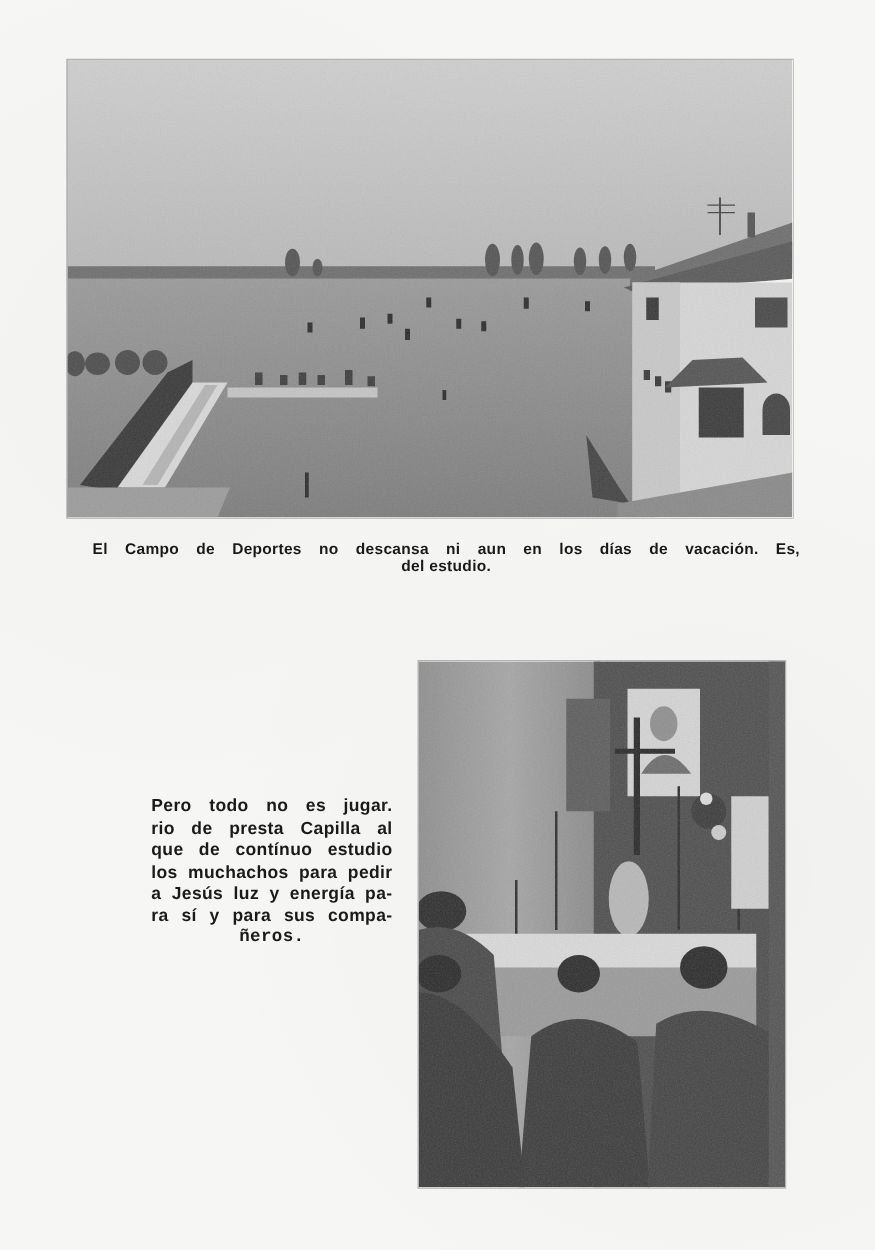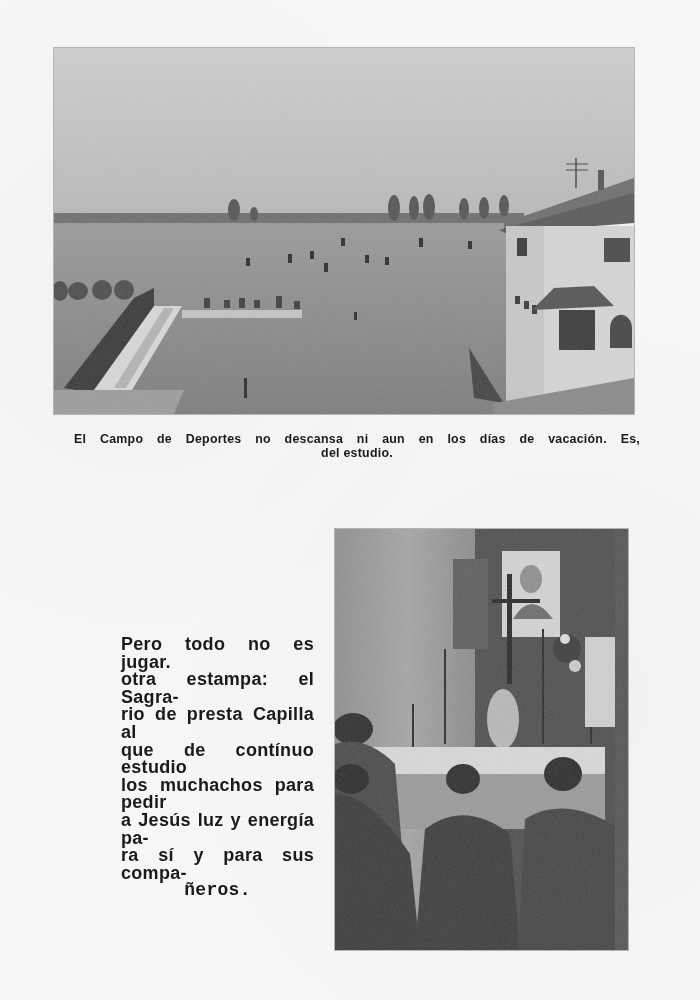--- a/index.html
+++ b/index.html
@@ -29,21 +29,21 @@
       font-weight: bold; font-size: 12.4px; line-height: 14px;
       text-align: justify; text-align-last: center;
       letter-spacing: 0.25px; color: #1a1a1a;
     }
     .caption-top span { display: block; padding-left: 14px; }
     .caption-top .l1, .caption-top .l2 { text-align: justify; text-align-last: justify; }
     .caption-top .l3 { text-align: right; }
 
     .side-text {
       position: absolute; left: 121px; top: 636px; width: 193px;
-      font-weight: bold; font-size: 18px; line-height: 17.6px;
+      font-weight: bold; font-size: 14px; line-height: 17.6px;
       color: #1a1a1a; letter-spacing: 0.3px;
     }
     .side-text span { display: block; text-align: justify; text-align-last: justify; }
     .side-text span.last { text-align-last: center; text-align: center; font-family: Liberation Mono, monospace; }
   </style>
 </head>
 <body>
 
 <div class="page-grain"></div>
 
@@ -152,21 +152,20 @@
   </svg>
 </div>
 
 <div class="caption-top">
   <span class="l1">El Campo de Deportes no descansa ni aun en los días de vacación. Es,</span>
   <span class="l3">del estudio.</span>
 </div>
 
 <div class="side-text">
   <span>Pero todo no es jugar.</span>
-  <span>otra estampa: el Sagra-</span>
   <span>rio de presta Capilla al</span>
   <span>que de contínuo estudio</span>
   <span>los muchachos para pedir</span>
   <span>a Jesús luz y energía pa-</span>
   <span>ra sí y para sus compa-</span>
   <span class="last">ñeros.</span>
 </div>
 
 <div class="photo" id="photo-chapel">
   <svg viewBox="0 0 293 421" preserveAspectRatio="none">

